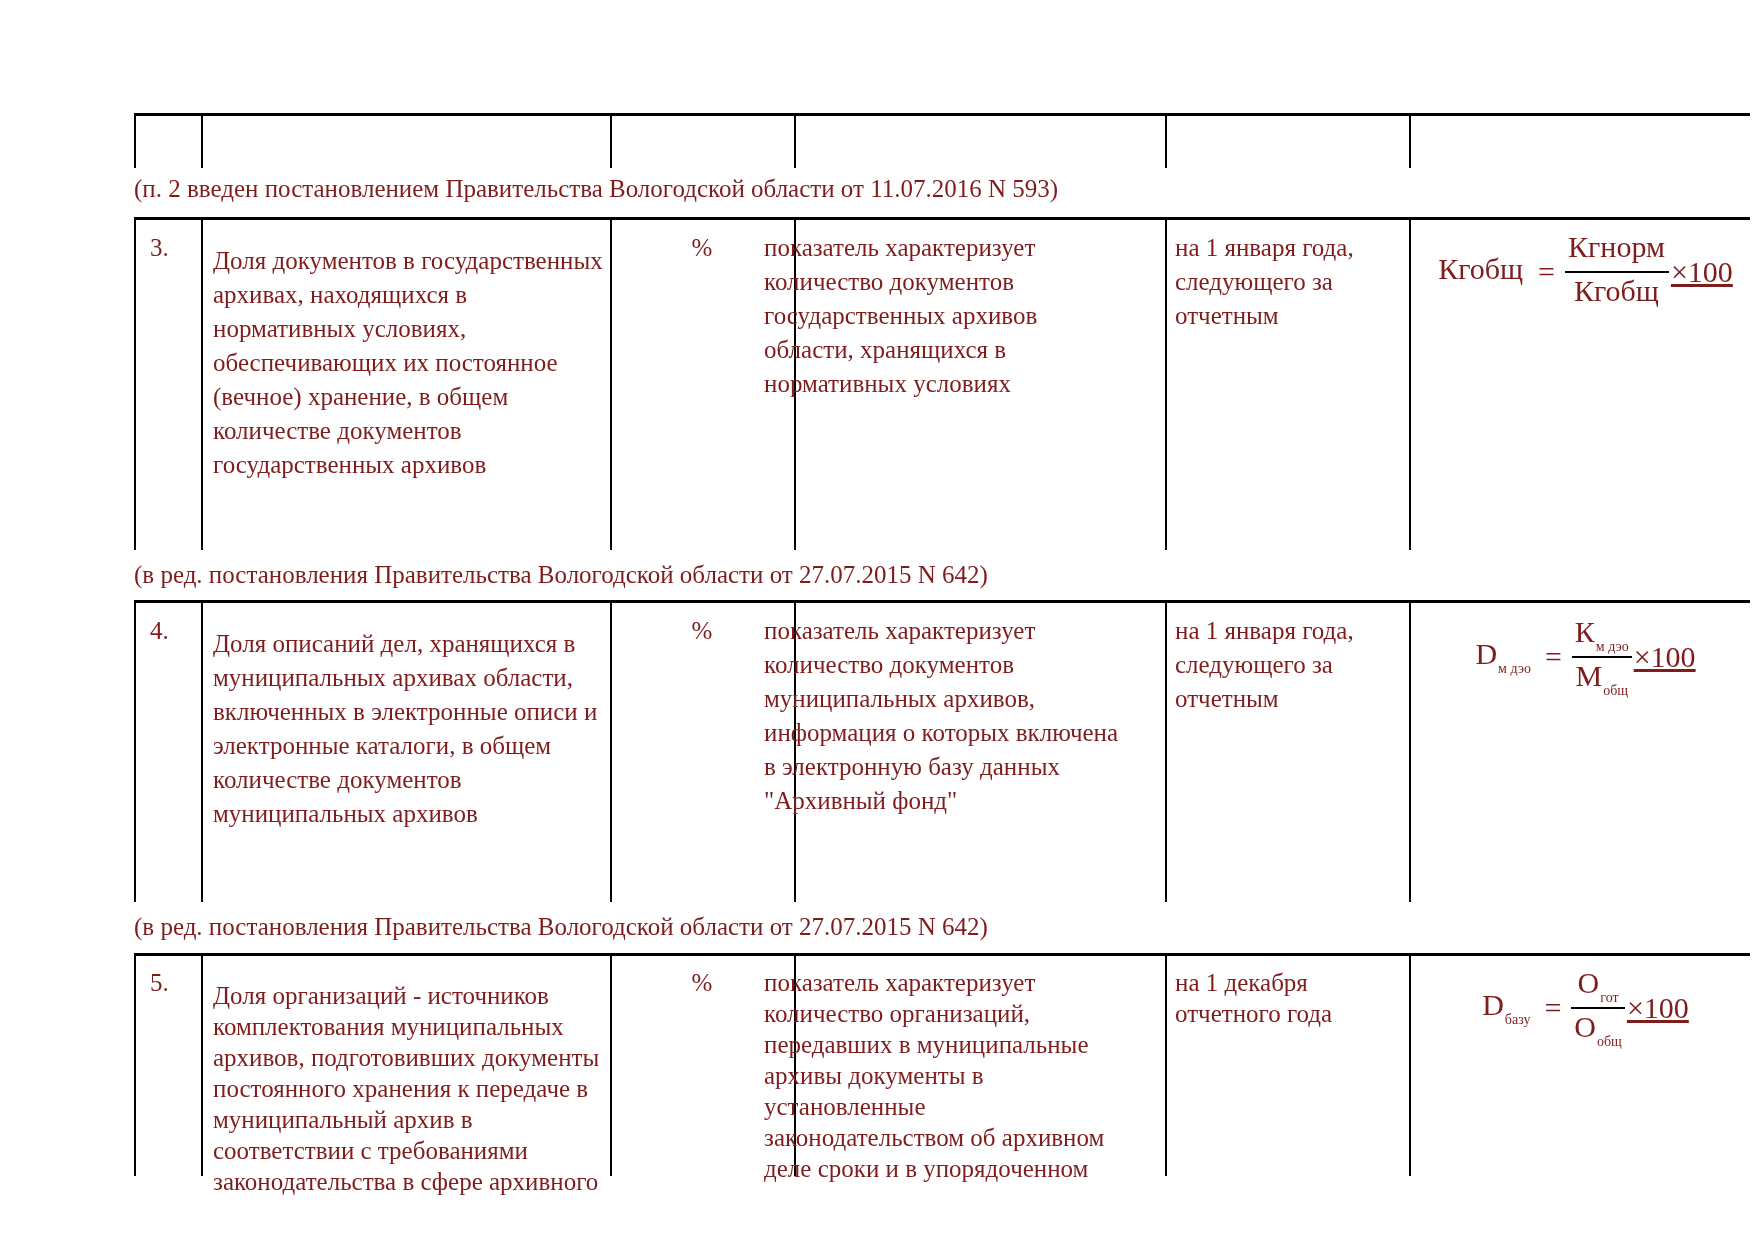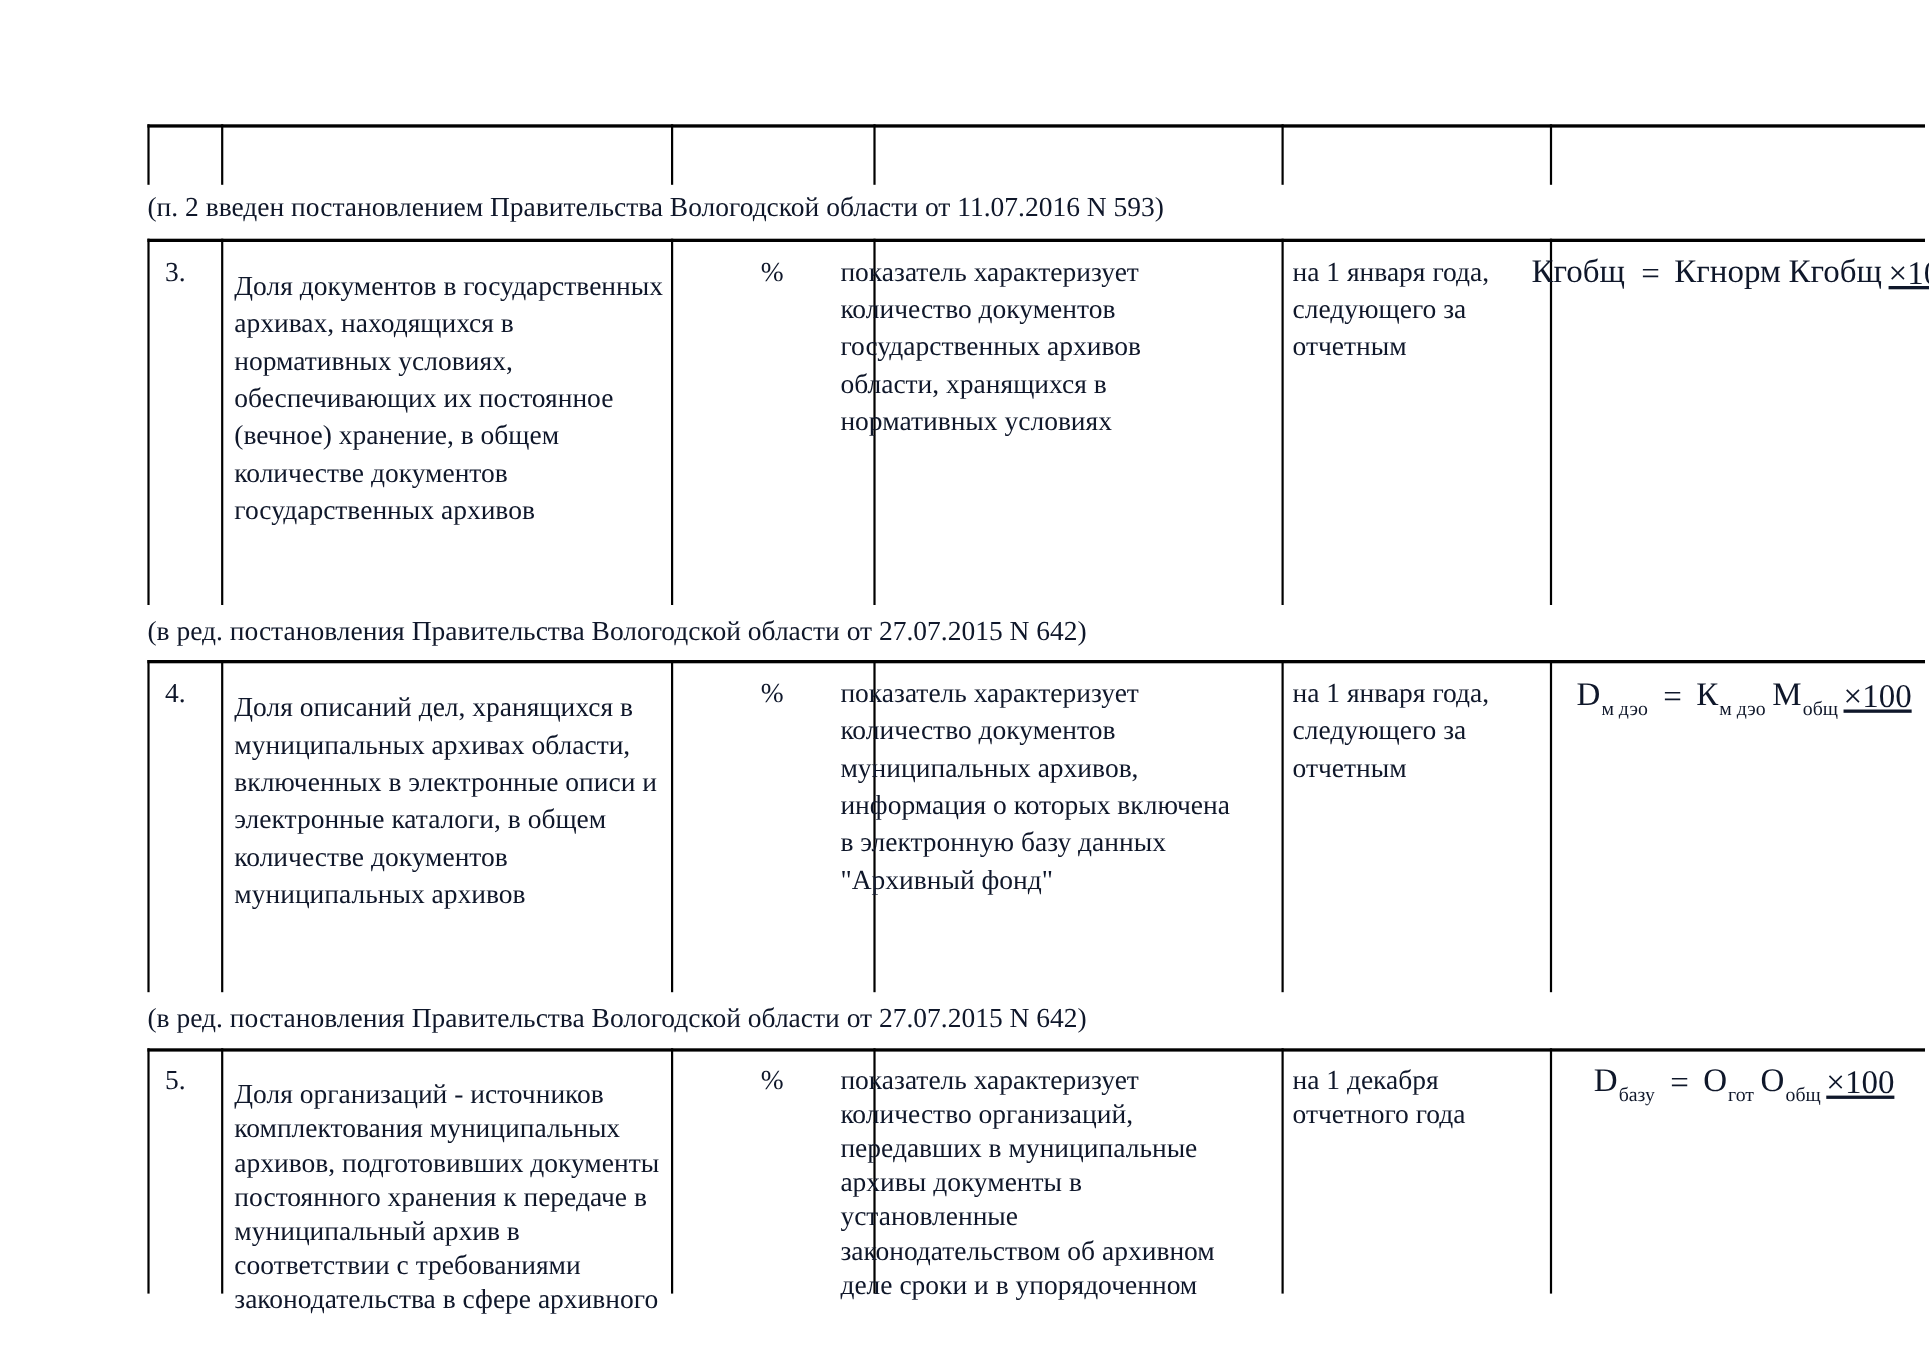--- a/index.html
+++ b/index.html
@@ -1,39 +1,39 @@
 <!DOCTYPE html>
 <html><head>
 <meta charset="utf-8">
 <style>
   html,body{margin:0;padding:0;background:#fff;}
   .page{position:relative;width:1754px;height:1240px;background:#ffffff;overflow:hidden;
-        font-family:"Liberation Serif","DejaVu Serif",serif;color:#0f172a;border-radius:13px;}
+        font-family:"Liberation Serif","DejaVu Serif",serif;color:#7f1d1d;border-radius:13px;}
   .hline{position:absolute;left:134px;width:1616px;height:3px;background:#000;}
   .block{position:absolute;left:0;width:1754px;}
   .vline{position:absolute;top:0;height:100%;width:2px;background:#000;}
   .v1{left:134px}.v2{left:201px}.v3{left:610px}.v4{left:794px}.v5{left:1165px}.v6{left:1409px}
   .cell{position:absolute;top:0;height:100%;box-sizing:border-box;font-size:25px;line-height:34px;
         white-space:pre;overflow:visible;}
   .lh31 .cell{line-height:31px;}
   .c1{left:136px;width:65px;padding:14px 0 0 14px;}
   .c2{left:203px;width:405px;padding:27px 0 0 10px;}
   .c3{left:612px;width:180px;padding:14px 0 0 0;text-align:center;}
   .c4{left:757px;width:367px;padding:14px 0 0 7px;}
   .c5{left:1167px;width:240px;padding:14px 0 0 8px;}
   .c6{left:1411px;width:339px;display:flex;justify-content:center;align-items:flex-start;padding:0;}
   .note{position:absolute;left:134px;font-size:25px;line-height:34px;white-space:pre;}
   
   .formula{display:flex;align-items:center;font-size:30px;line-height:36px;margin-top:12px;padding-left:10px;}
   .f-lhs{white-space:pre;}
   .f-eq{margin:0 10px 0 14px;}
-  .f-frac{display:inline-flex;flex-direction:row;align-items:center;}
+  .f-frac{display:inline-flex;flex-direction:column;align-items:center;}
   .f-num,.f-den{white-space:pre;padding:0 3px;}
   .f-bar{align-self:stretch;height:2px;background:#000;}
-  .f-sub{font-size:18px;position:relative;top:9px;margin-left:1px;white-space:pre;}
+  .f-sub{font-size:14px;position:relative;top:9px;margin-left:1px;white-space:pre;}
   .f-times{margin-left:2px;white-space:pre;text-decoration:underline;}
 </style>
 </head>
 <body>
 
 <div class="page">
 
   <div class="hline" style="top:113px"></div>
   <div class="hline" style="top:217px"></div>
   <div class="hline" style="top:600px"></div>

